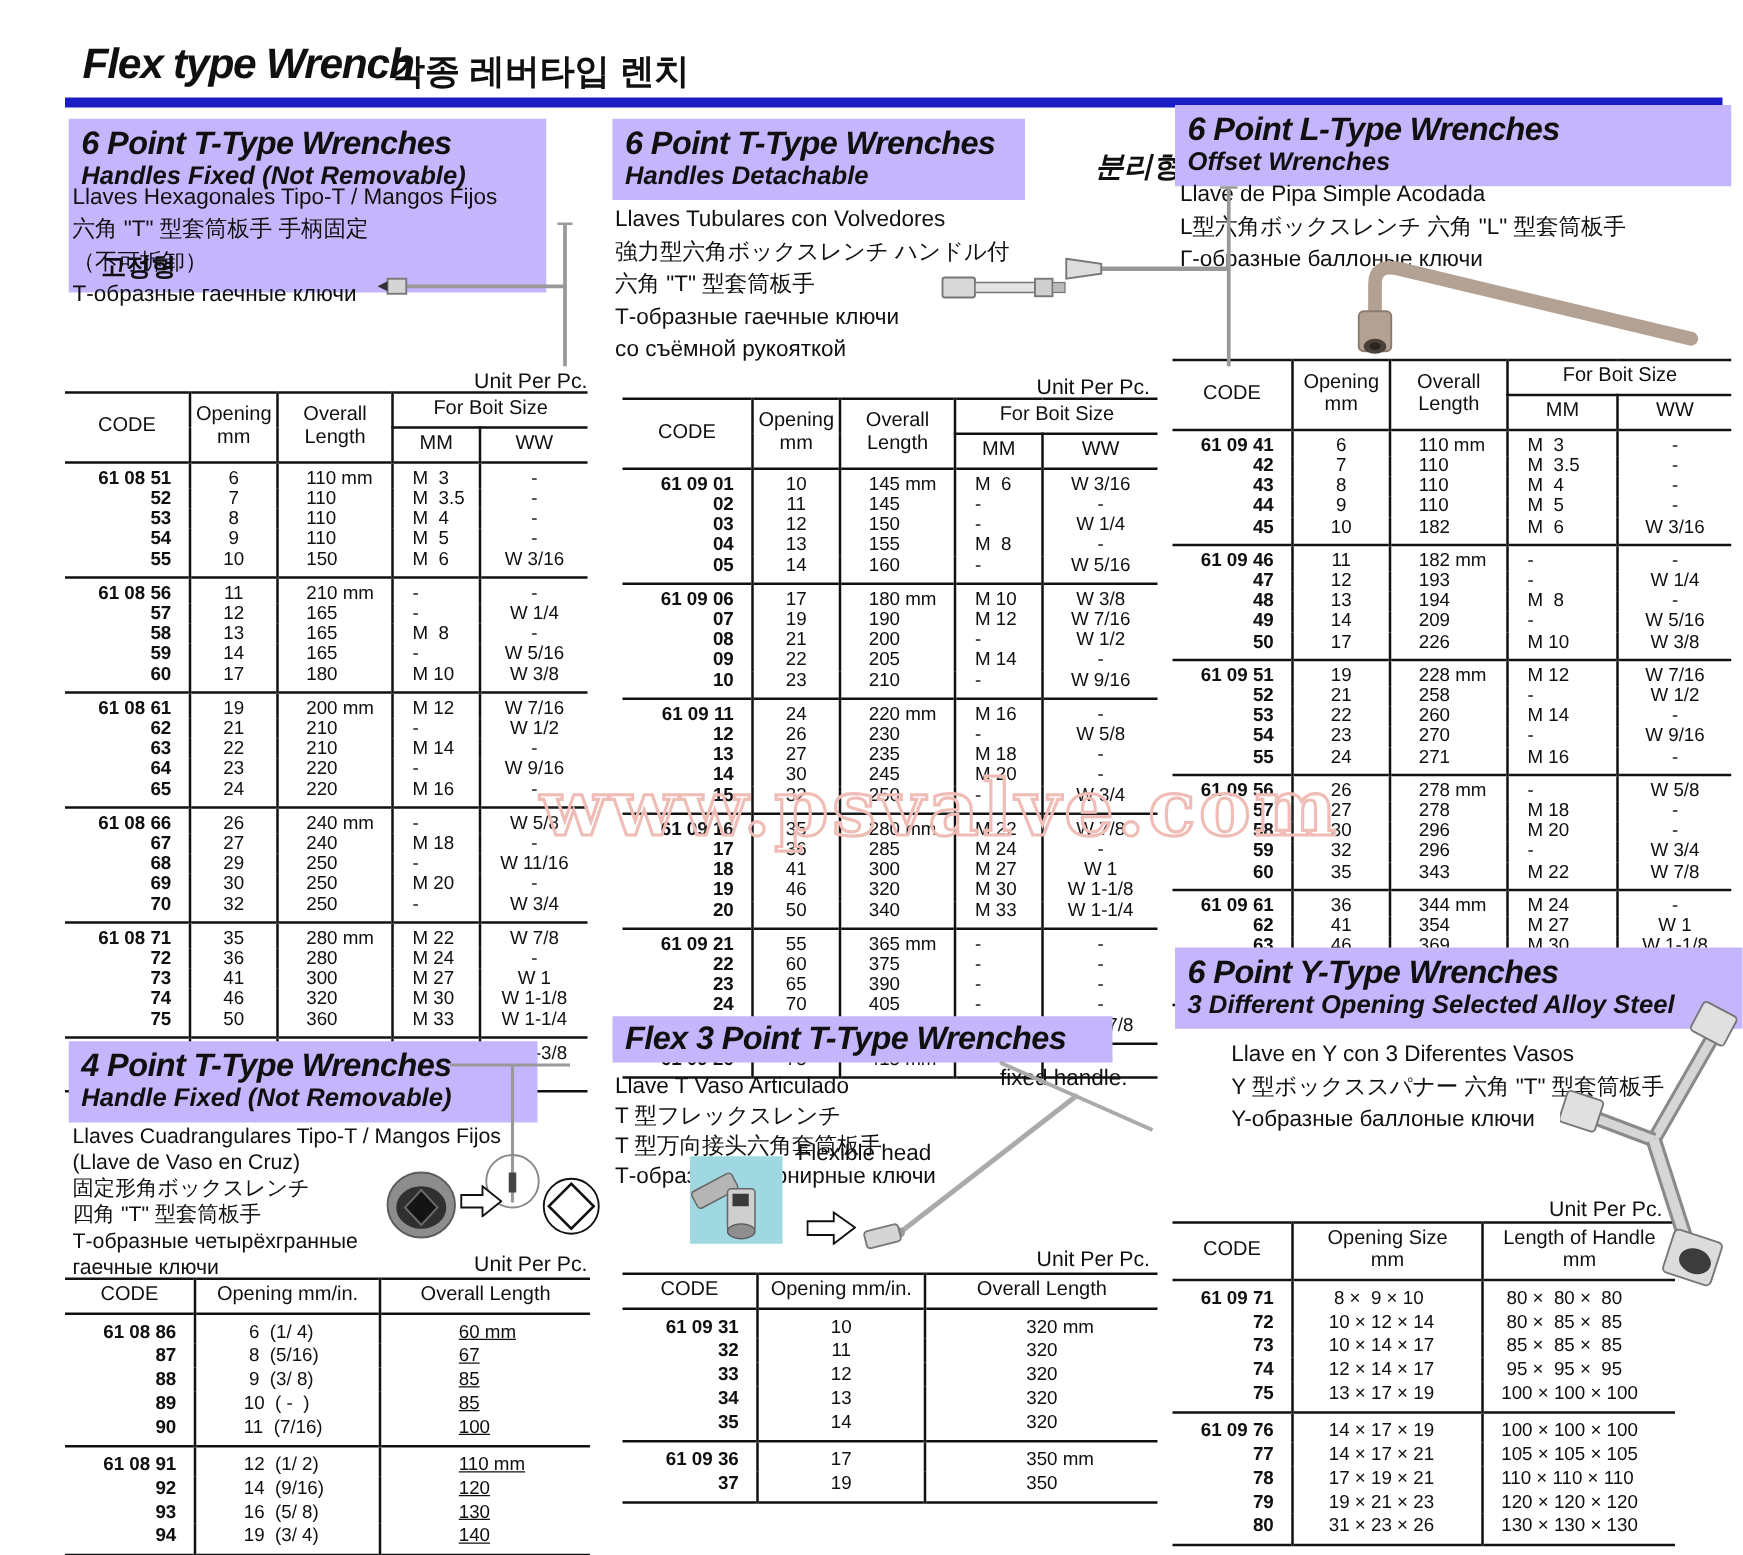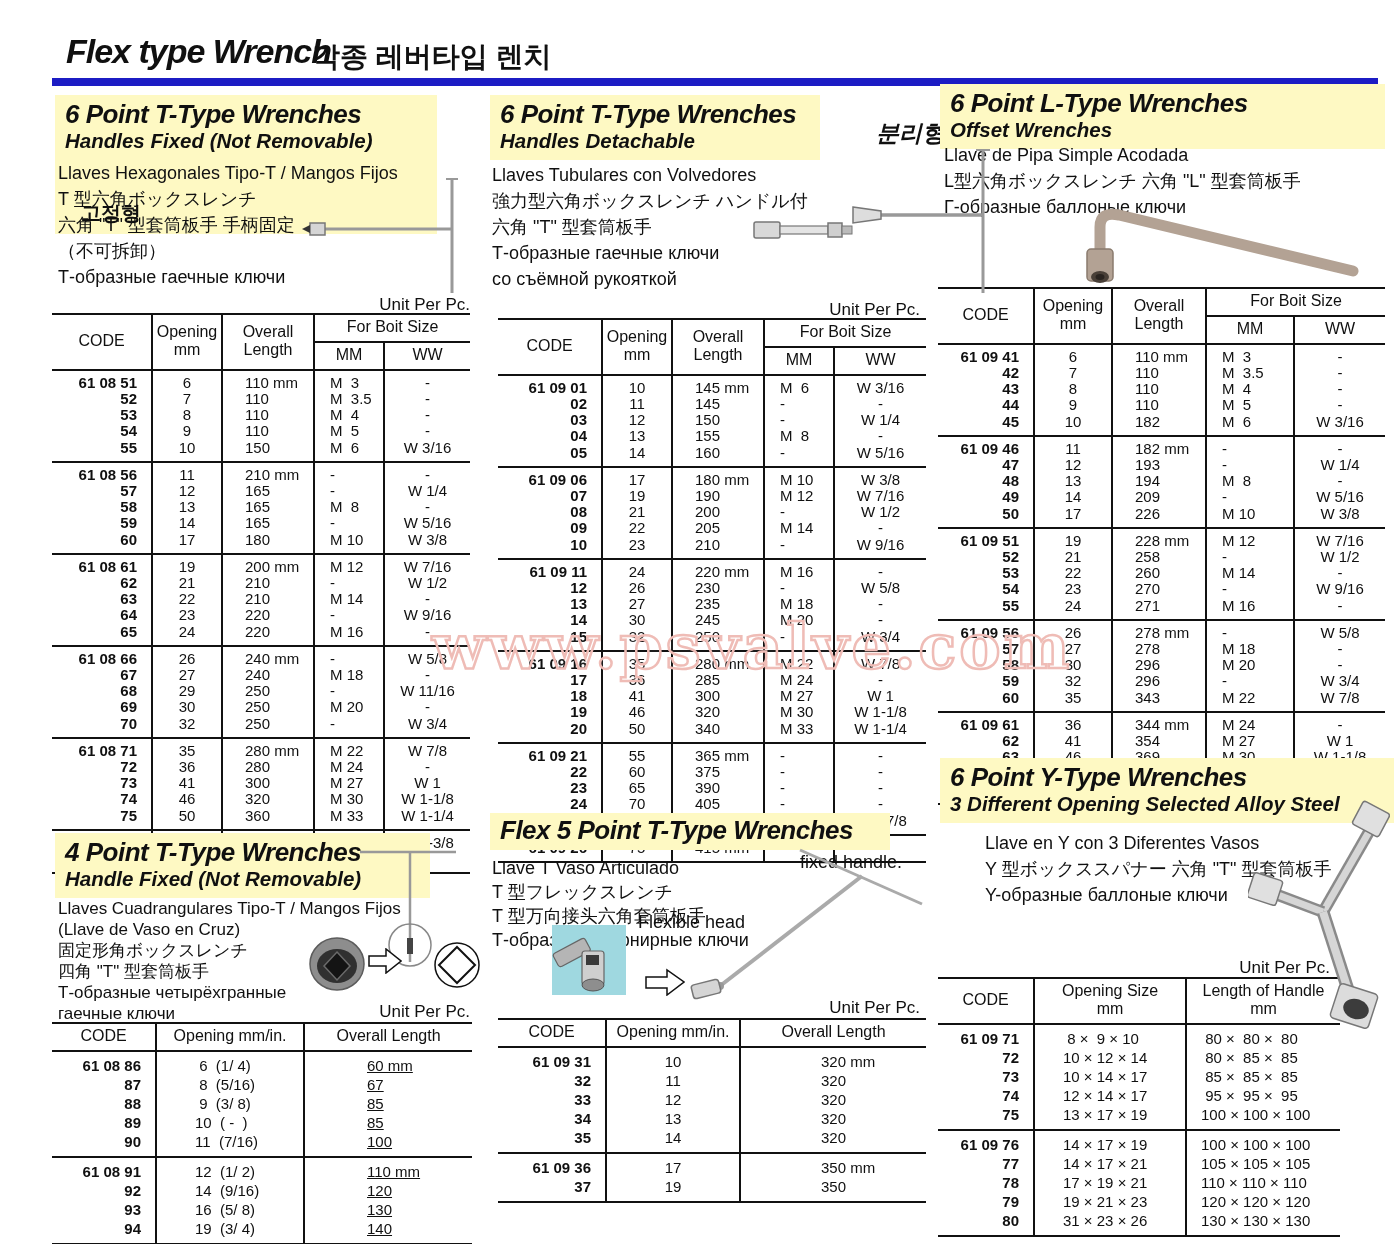--- a/index.html
+++ b/index.html
@@ -2,21 +2,21 @@
 <html><head>
 <meta charset="utf-8">
 <style>
   html,body{margin:0;padding:0;}
   body{width:1394px;height:1244px;position:relative;background:#fff;color:#101010;
        font-family:"Liberation Sans","DejaVu Sans",sans-serif;overflow:hidden;}
   .abs{position:absolute;}
   .title-en{font-style:italic;font-weight:700;font-size:34px;letter-spacing:-1px;white-space:nowrap;}
   .title-ko{font-weight:700;font-size:28px;white-space:nowrap;}
   .rule{background:#1c1cc4;}
-  .ghead{background:#fef9c3;padding:5px 10px 7px;box-sizing:border-box;}
+  .ghead{background:#c4b5fd;padding:5px 10px 7px;box-sizing:border-box;}
   .gh1{font-style:italic;font-weight:700;font-size:26px;line-height:1.1;letter-spacing:-0.5px;white-space:nowrap;}
   .gh2{font-style:italic;font-weight:700;font-size:20.5px;line-height:1.2;white-space:nowrap;display:inline-block;}
   .gko{font-style:normal;font-weight:700;font-size:20px;margin-left:16px;display:inline-block;margin-top:47px;}
   .side-ko{font-style:italic;font-weight:700;font-size:23px;}
   .desc div{font-size:18px;line-height:26px;white-space:nowrap;}
   .desc.small div{font-size:17px;line-height:21px;}
   .desc.mid div{line-height:24px;}
   .unit{font-size:17px;text-align:right;}
   .lbl{font-size:18px;white-space:nowrap;}
   
@@ -51,23 +51,22 @@
 <body>
 
 <div class="abs title-en" style="left:66px;top:32px;">Flex type Wrench</div>
 <div class="abs title-ko" style="left:312px;top:38px;">각종 레버타입 렌치</div>
 <div class="abs rule" style="left:52px;top:78px;width:1326px;height:8px;"></div>
 
 <div class="abs ghead" style="left:55px;top:95px;width:382px;">
   <div class="gh1">6 Point T-Type Wrenches</div>
   <div><span class="gh2">Handles Fixed (Not Removable)</span><span class="gko">고정형</span></div>
 </div>
-<div class="abs desc" style="left:58px;top:160px;">
+<div class="abs desc" style="left:58px;top:144px;">
   <div>Llaves Hexagonales Tipo-T / Mangos Fijos</div>
-  <div>T 型六角ボックスレンチ</div>
   <div>六角 "T" 型套筒板手 手柄固定</div>
   <div>（不可拆卸）</div>
   <div>Т-образные гаечные ключи</div>
 </div>
 <svg class="abs z2" style="left:300px;top:175px;" width="168" height="122" viewBox="0 0 168 122">
   <line x1="152" y1="4" x2="152" y2="118" stroke="#999" stroke-width="3"></line>
   <line x1="146" y1="4" x2="158" y2="4" stroke="#999" stroke-width="2"></line>
   <line x1="24" y1="54" x2="151" y2="54" stroke="#999" stroke-width="3"></line>
   <rect x="10" y="48" width="15" height="12" fill="#d5d5d5" stroke="#777" stroke-width="1.5"></rect>
   <polygon points="2,54 10,50 10,58" fill="#333"></polygon>
@@ -862,21 +861,21 @@
         <tr>
           <td class="a-code">94</td>
           <td class="vl a-op4">19  (3/ 4)</td>
           <td class="vl a-ov4">140</td>
         </tr>
       </tbody>
     </table>
   </div>
 
 <div class="abs ghead" style="left:490px;top:813px;width:400px;padding:3px 10px 5px;">
-  <div class="gh1">Flex 5 Point T-Type Wrenches</div>
+  <div class="gh1">Flex 3 Point T-Type Wrenches</div>
 </div>
 <div class="abs desc mid" style="left:492px;top:856px;">
   <div>Llave T Vaso Articulado</div>
   <div>T 型フレックスレンチ</div>
   <div>T 型万向接头六角套筒板手</div>
   <div>Т-образные шарнирные ключи</div>
 </div>
 <div class="abs lbl" style="left:800px;top:852px;">fixed handle.</div>
 <div class="abs z2" style="left:552px;top:925px;width:74px;height:70px;background:#9fd8e0;">
   <svg width="74" height="70" viewBox="0 0 74 70">

